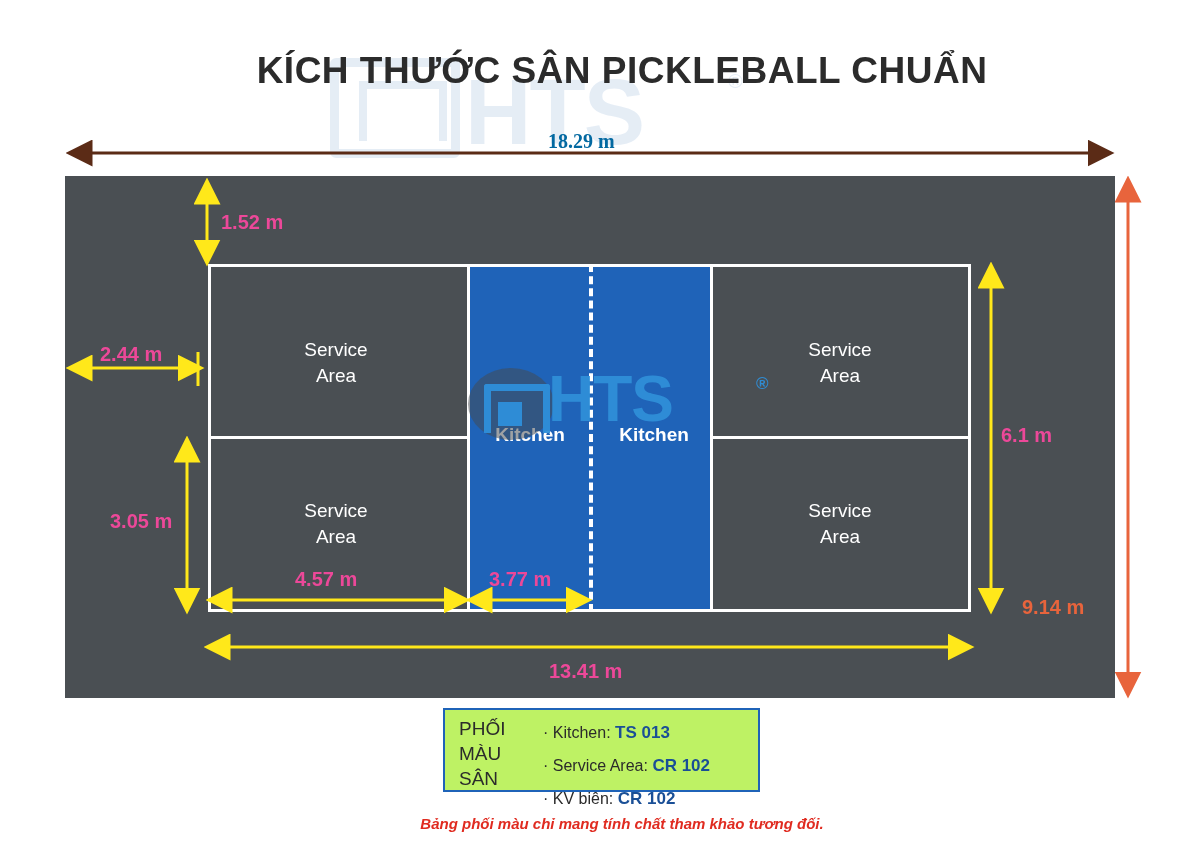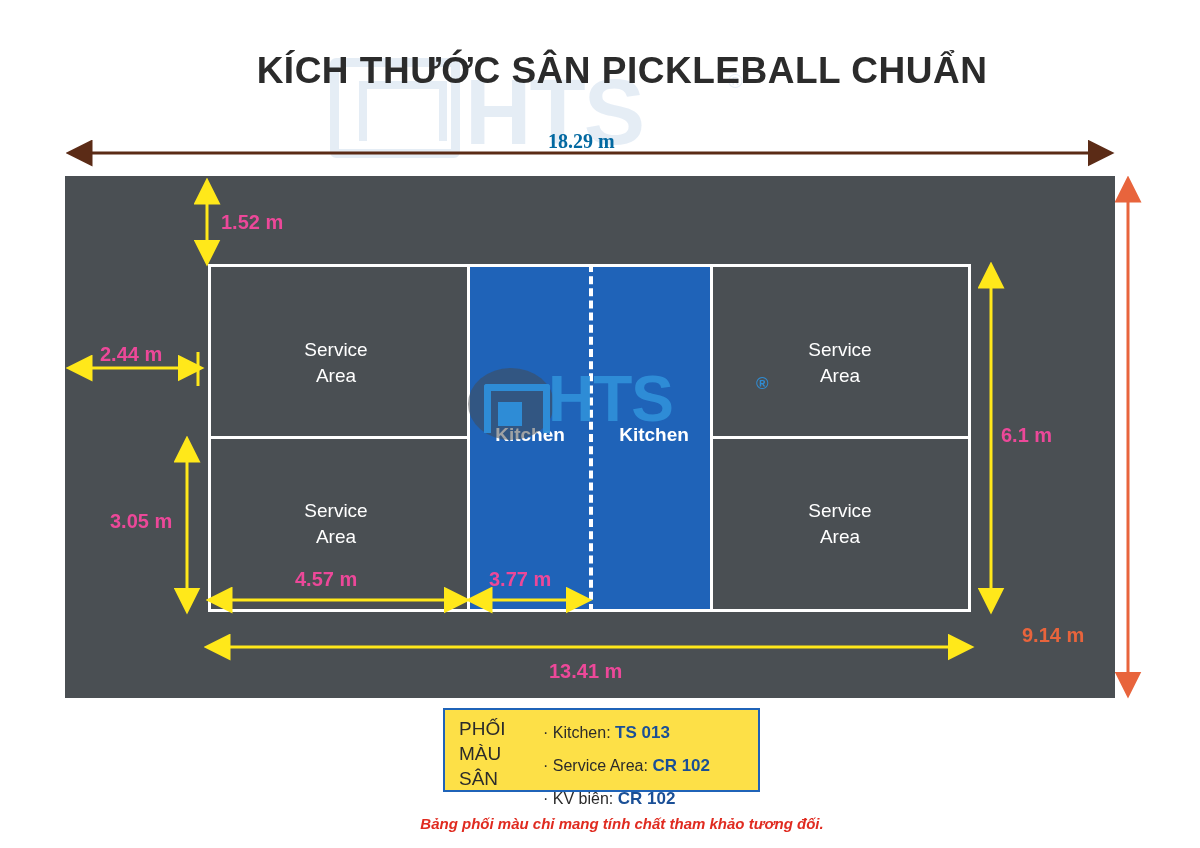--- a/index.html
+++ b/index.html
@@ -115,21 +115,21 @@
   .dim-brown{color:#0369a1;font-family:Liberation Serif, serif;}
   .dim-orange{color:#e8643c;}
 
   svg.overlay{position:absolute;left:0;top:0;width:1200px;height:848px;pointer-events:none;}
 
   
   .legend{
     position:absolute;left:443px;top:708px;width:317px;height:84px;
     border:2px solid #1f63b8;
     box-sizing:border-box;
-    background:#fde047;
+    background:#bef264;
   }
   .legend .col-left{
     position:absolute;left:14px;top:6px;width:80px;text-align:left;
     font-size:19px;color:#2b2b2b;line-height:25px;
   }
   .legend .col-right{
     position:absolute;left:98px;top:6px;width:210px;text-align:left;
     font-size:16px;color:#2b2b2b;line-height:33px;
   }
   .legend .code{font-weight:bold;color:#1a4f96;font-size:17px;}
@@ -221,21 +221,21 @@
 
     <line x1="210" y1="600" x2="466" y2="600" stroke="#ffe81a" stroke-width="3" marker-start="url(#ayS)" marker-end="url(#ay)"></line>
 
     <line x1="470" y1="600" x2="588" y2="600" stroke="#ffe81a" stroke-width="3" marker-start="url(#ayS)" marker-end="url(#ay)"></line>
 
     <line x1="208" y1="647" x2="970" y2="647" stroke="#ffe81a" stroke-width="3" marker-start="url(#ayS)" marker-end="url(#ay)"></line>
   </svg>
 
   <div class="dim dim-brown" style="left:548px;top:130px;font-size:20px;">18.29 m</div>
 
-  <div class="dim dim-orange" style="left:1022px;top:596px;font-size:20px;margin-top:28px;">9.14 m</div>
+  <div class="dim dim-orange" style="left:1022px;top:596px;font-size:20px;">9.14 m</div>
 
   <div class="dim dim-yellow" style="left:221px;top:211px;font-size:20px;">1.52 m</div>
 
   <div class="dim dim-yellow" style="left:100px;top:343px;font-size:20px;">2.44 m</div>
 
   <div class="dim dim-yellow" style="left:110px;top:510px;font-size:20px;">3.05 m</div>
 
   <div class="dim dim-yellow" style="left:1001px;top:424px;font-size:20px;">6.1 m</div>
 
   <div class="dim dim-yellow" style="left:295px;top:568px;font-size:20px;">4.57 m</div>

